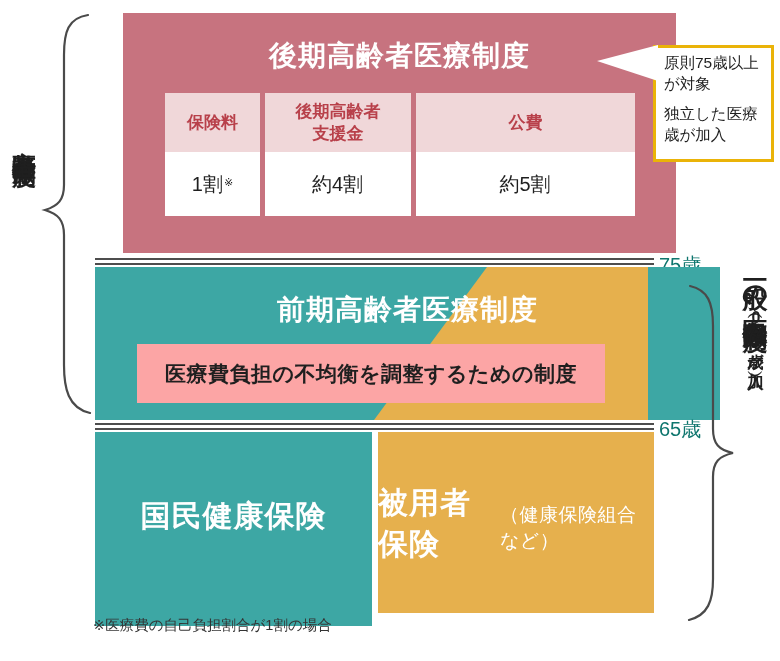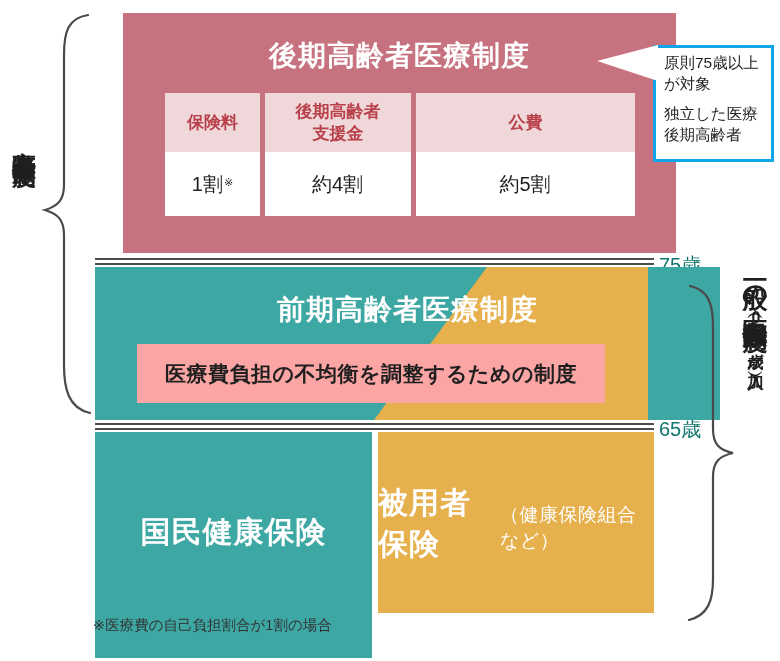--- a/index.html
+++ b/index.html
@@ -26,21 +26,21 @@
   .kcol.c0{width:95px;}.kcol.c1{width:146px;}.kcol.c2{width:219px;}
   .khead{height:59px;background:#f0d7d9;color:#b8404a;font-weight:bold;font-size:17px;
     display:flex;align-items:center;justify-content:center;text-align:center;
     line-height:1.25;white-space:pre-line;}
   .kval{height:64px;background:#fff;color:#1f1f1f;font-size:20px;
     display:flex;align-items:center;justify-content:center;}
   .kval sup{font-size:11px;margin-left:1px;transform:translateY(-2px);color:#1f1f1f;}
 
   
   .annotation{position:absolute;left:653px;top:45px;width:121px;height:117px;
-    box-sizing:border-box;background:#fff;border:3px solid #0ea5e9;
+    box-sizing:border-box;background:#fff;border:3px solid #eab308;
     padding:5px 4px 5px 8px;font-size:15.5px;line-height:1.35;color:#1f1f1f;z-index:4;}
   .annotation p{margin:0;white-space:pre-line;}
   .annotation p + p{margin-top:9px;}
   .bubble-wedge{position:absolute;left:597px;top:44px;width:61px;height:38px;background:#fff;
     clip-path:polygon(0 17px,61px 1px,61px 37px);z-index:5;}
 
   
   .age-band{position:absolute;left:95px;width:553px;background:#fff;}
   .age-line{position:absolute;left:95px;width:559px;height:7px;box-sizing:border-box;
     background:#fff;border-top:2px solid #4d4d4d;border-bottom:2px solid #4d4d4d;}
@@ -50,21 +50,21 @@
   .zenki-box{position:absolute;left:95px;top:267px;width:625px;height:153px;background:#3da7a4;}
   .zenki-orange{position:absolute;left:0;top:0;width:553px;height:153px;background:#e6b04d;
     clip-path:polygon(392px 0,553px 0,553px 153px,279px 153px);}
   .zenki-title{position:absolute;left:0;top:24px;width:100%;text-align:center;
     color:#fff;font-size:28px;font-weight:bold;letter-spacing:1px;}
   .zenki-strip{position:absolute;left:42px;top:77px;width:468px;height:59px;background:#fca5a5;
     display:flex;align-items:center;justify-content:center;}
   .zenki-strip span{font-size:21px;font-weight:600;color:#1f1f1f;letter-spacing:0.5px;}
 
   
-  .kokuho-box{position:absolute;left:95px;top:432px;width:277px;height:226px;background:#3da7a4;
+  .kokuho-box{position:absolute;left:95px;top:432px;width:277px;height:194px;background:#3da7a4;
     display:flex;align-items:center;justify-content:center;padding-bottom:26px;box-sizing:border-box;}
   .hiyousha-box{position:absolute;left:372px;top:432px;width:276px;height:181px;background:#e6b04d;
     display:flex;flex-direction:row;align-items:center;justify-content:center;
     padding-top:2px;box-sizing:border-box;margin-left:6px;}
   .big-white{color:#fff;font-size:30px;font-weight:bold;letter-spacing:1px;}
   .sub-white{color:#fff;font-size:19px;margin-top:9px;letter-spacing:0.5px;}
 
   .footnote{position:absolute;left:93px;top:616px;font-size:14.5px;color:#333;}
 
   
@@ -109,21 +109,21 @@
             <sup></sup>
         </div>
       </div>
     </div>
   </div>
 
   <div class="annotation">
     <p>原則75歳以上
 が対象</p>
     <p>独立した医療
-後期高齢者</p>
+歳が加入</p>
   </div>
   <div class="bubble-wedge"></div>
 
   <div class="age-band" style="top:253px;height:14px;"></div>
   <div class="age-line" style="top:258px;"></div>
   <div class="age-label" style="top:252px;">75歳</div>
 
   <div class="zenki-box">
     <div class="zenki-orange"></div>
     <div class="zenki-title">前期高齢者医療制度</div>

